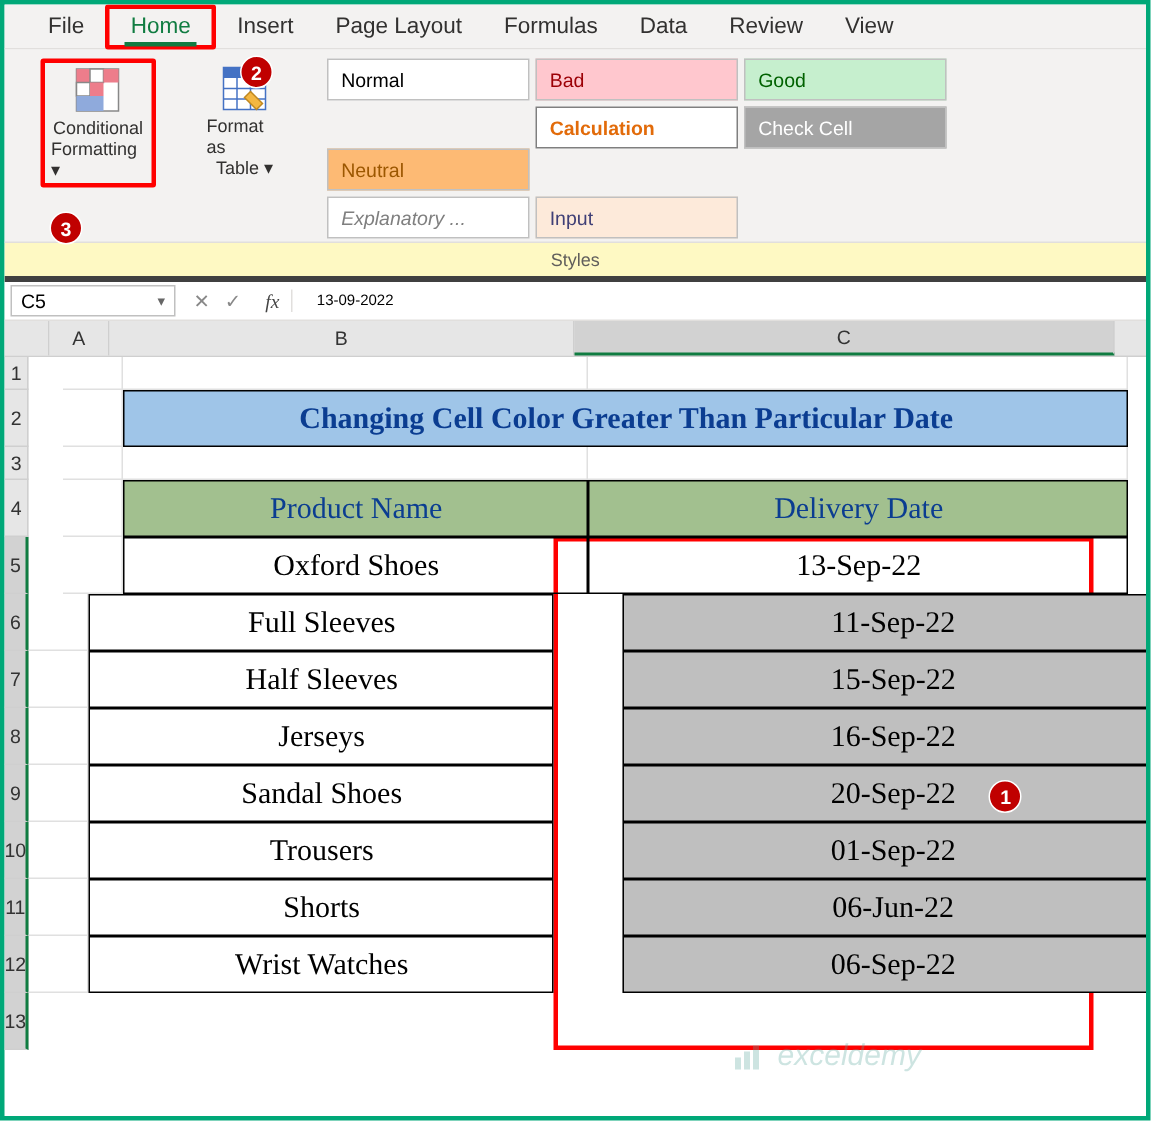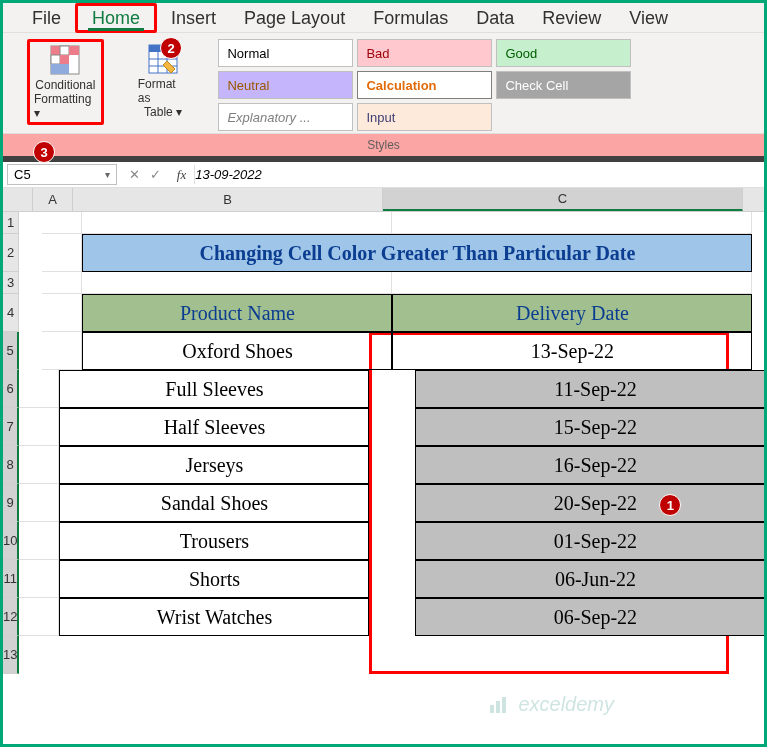--- a/index.html
+++ b/index.html
@@ -1,47 +1,47 @@
 <!DOCTYPE html>
 <html><head>
 <meta charset="utf-8">
 <style>
 * { box-sizing: border-box; margin: 0; padding: 0; }
 body { font-family: 'Segoe UI', Tahoma, sans-serif; font-size: 13px; background: #fff; width: 767px; height: 747px; position: relative; overflow: hidden; border: 3px solid #00a878; }
 
 
 .tabs { display: flex; align-items: center; height: 30px; background: #f3f2f1; border-bottom: 1px solid #e1dfdd; padding-left: 15px; gap: 0; }
-.tab { padding: 0 14px; line-height: 30px; color: #323130; cursor: pointer; font-size: 18px; }
+.tab { padding: 0 14px; line-height: 30px; color: #323130; cursor: pointer; font-size: 15px; }
 .tab.active { position: relative; font-weight: 400; color: #107c41; border: 3px solid red; border-radius: 2px; line-height: 24px; }
 .tab.active::after { content: ''; position: absolute; bottom: -1px; left: 10px; right: 10px; height: 3px; background: #107c41; }
 
 
 .ribbon { display: flex; background: #f3f2f1; padding: 6px 10px 2px; border-bottom: 1px solid #e1dfdd; align-items: flex-start; }
 .ribbon-btn { display: flex; flex-direction: column; align-items: center; justify-content: center; padding: 4px 6px; margin: 0 14px; cursor: pointer; font-size: 12px; color: #323130; }
 .ribbon-btn .icon-box { width: 32px; height: 32px; margin-bottom: 2px; display: flex; align-items: center; justify-content: center; }
 .ribbon-btn.cf { border: 3px solid red; border-radius: 2px; padding: 2px 4px; }
 .style-gallery { display: flex; flex-wrap: wrap; gap: 4px; margin-left: 10px; width: 570px; }
 .style-swatch { width: 135px; height: 28px; border: 1px solid #c0c0c0; display: flex; align-items: center; padding: 0 8px; font-size: 13px; cursor: pointer; }
 .sw-normal { background: #fff; color: #000; }
 .sw-bad { background: #ffc7ce; color: #9c0006; }
 .sw-good { background: #c6efce; color: #006100; }
-.sw-neutral { background: #c4b5fd; color: #9c5700; }
+.sw-neutral { background: #fdba74; color: #9c5700; margin-top: 28px; }
 .sw-calc { background: #fff; color: #e26b0a; font-weight: bold; border: 1px solid #7f7f7f; }
 .sw-check { background: #a5a5a5; color: #fff; font-weight: normal; }
 .sw-exp { background: #fff; color: #7f7f7f; font-style: italic; }
 .sw-input { background: #fdeada; color: #3f3f76; }
-.styles-label { width: 100%; text-align: center; color: #605e5c; font-size: 12px; padding: 4px 0; background: #fca5a5; border-bottom: 6px solid #404040; }
+.styles-label { width: 100%; text-align: center; color: #605e5c; font-size: 12px; padding: 4px 0; background: #fef9c3; border-bottom: 4px solid #404040; }
 
 
 .formula-row { display: flex; align-items: center; height: 26px; border-bottom: 1px solid #e1dfdd; background: #fff; }
 .name-box { width: 110px; border: 1px solid #c0c0c0; margin: 2px 4px; padding: 2px 6px; font-size: 13px; display: flex; align-items: center; justify-content: space-between; }
 .name-box .dd { color: #666; font-size: 10px; }
 .fx-btns { display: flex; align-items: center; gap: 10px; padding: 0 8px; color: #888; }
 .fx-label { font-style: italic; font-family: 'Times New Roman', serif; color: #444; margin: 0 8px; }
-.formula-input { flex: 1; padding: 2px 0; font-size: 13px; border: none; border-left: 1px solid #e1dfdd; font-style: italic; }
+.formula-input { flex: 1; padding: 2px 16px; font-size: 10px; border: none; border-left: 1px solid #e1dfdd; }
 
 
 .col-headers { display: flex; height: 24px; background: #e6e6e6; border-bottom: 1px solid #cfcfcf; }
 .corner { width: 30px; border-right: 1px solid #cfcfcf; background: #e6e6e6; }
 .col-h { border-right: 1px solid #cfcfcf; display: flex; align-items: center; justify-content: center; color: #333; font-size: 13px; background: #e6e6e6; }
 .col-A { width: 40px; }
 .col-B { width: 310px; }
 .col-C { width: 360px; border-bottom: 2px solid #107c41; background: #d2d2d2; }
 
 

